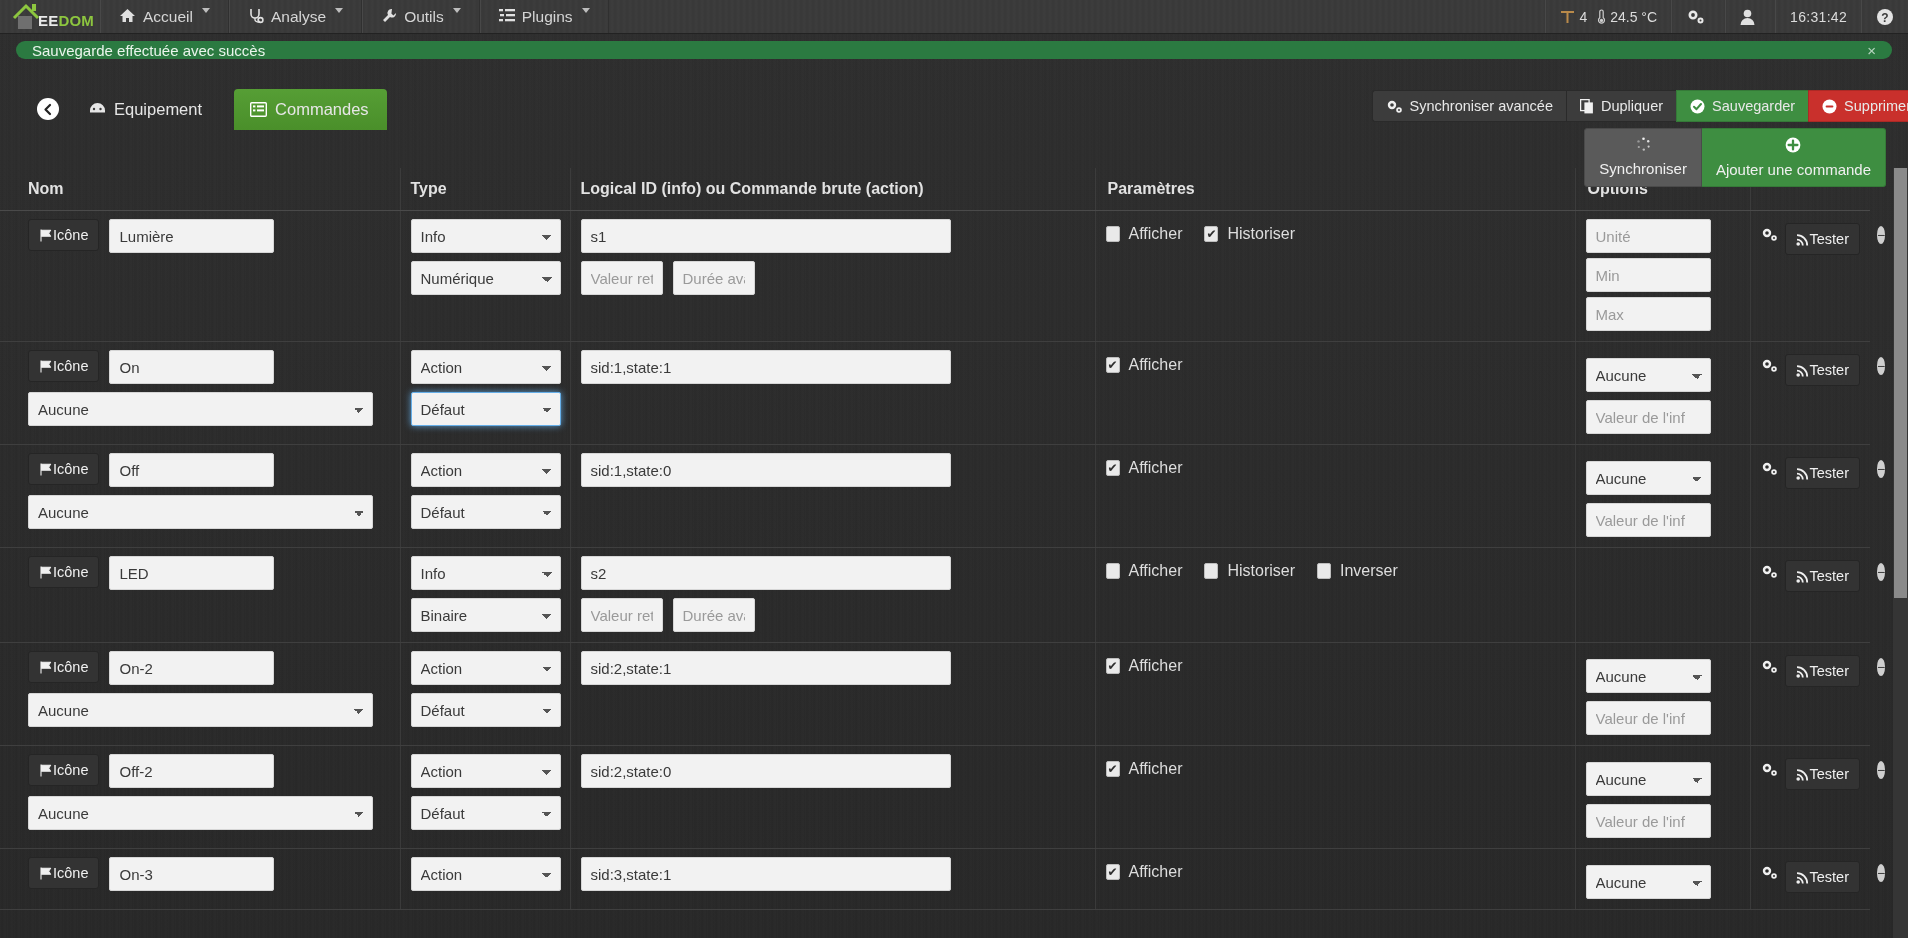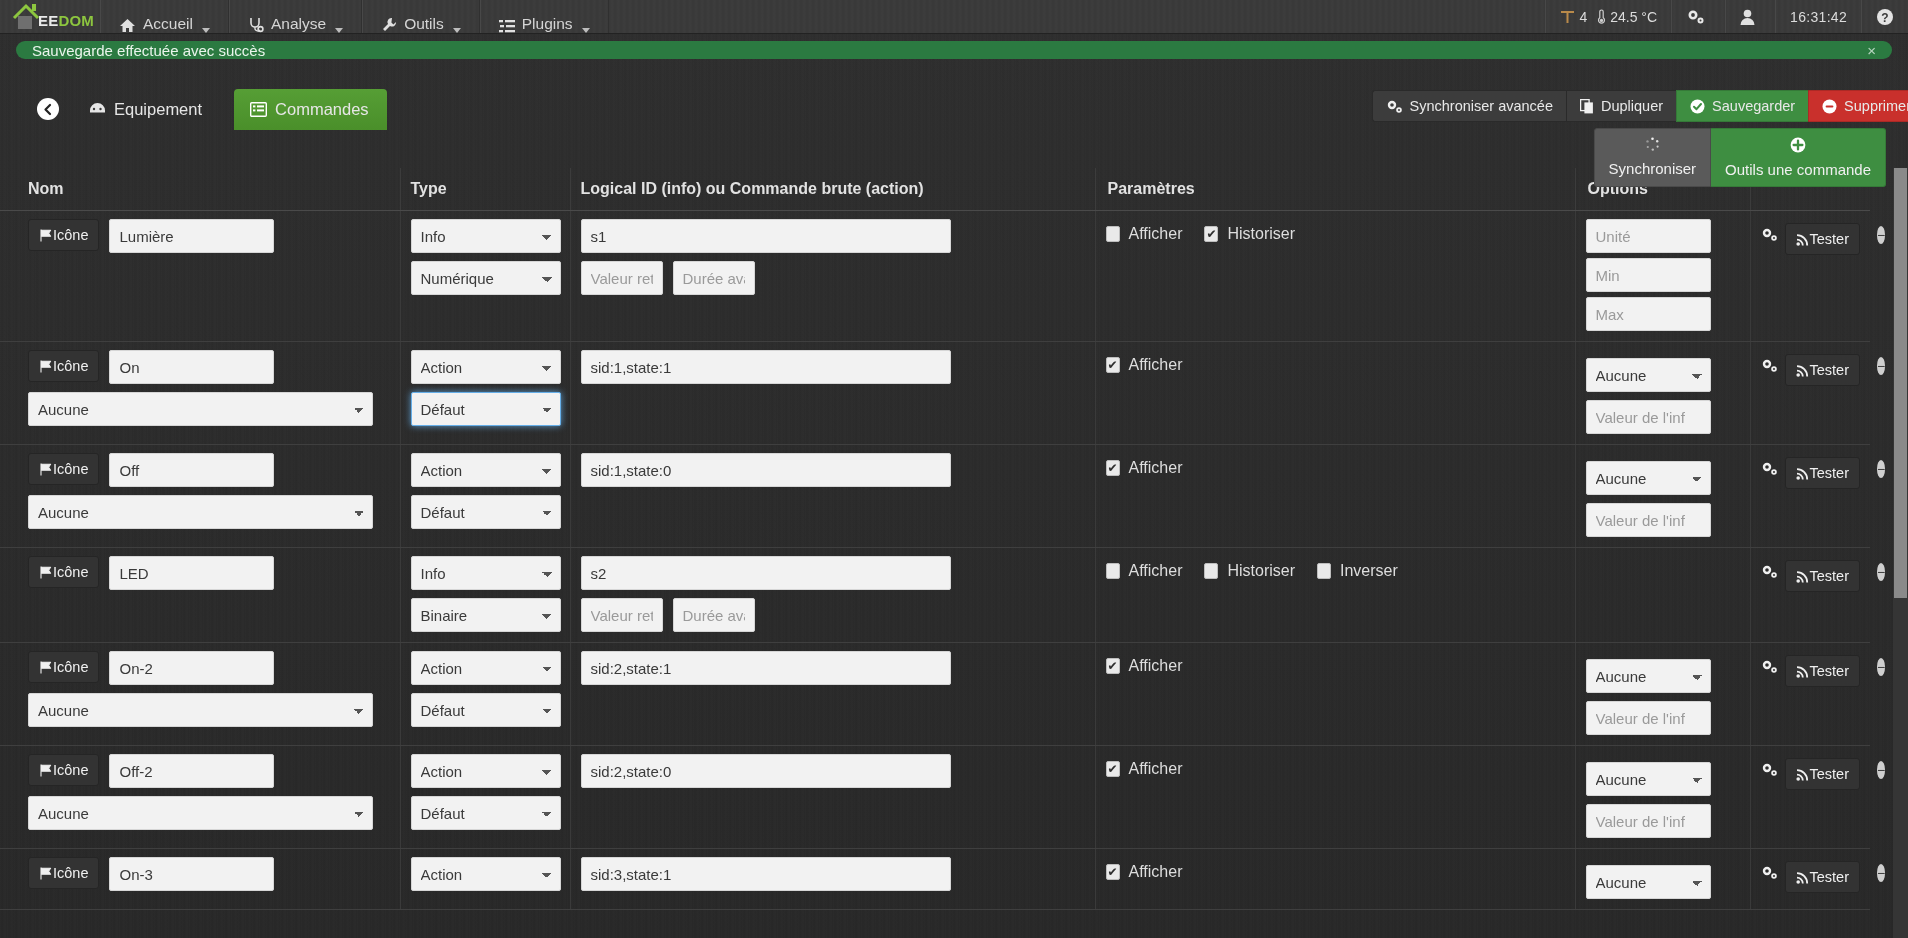--- a/index.html
+++ b/index.html
@@ -29,22 +29,22 @@
     width: 100px; display: flex; align-items: center;
     padding-left: 10px; gap: 2px;
   }
   .brand-logo { position: relative; width: 34px; height: 30px; }
   .brand-txt { font-size: 15px; font-weight: bold; letter-spacing: .2px; margin-left: -8px; margin-top: 7px;}
   .brand-txt .w { color: #e9e9e9; }
   .brand-txt .g { color: #8dc63f; }
 
   .nav-items { display: flex; align-items: stretch; }
   .nav-item {
-    display: flex; align-items: flex-end; gap: 7px;
-    padding: 0 18px;
+    display: flex; align-items: flex-start; gap: 7px;
+    padding: 8px 18px;
     font-size: 15.5px; color: #d5d5d5;
     border-left: 1px solid #484848;
     border-right: 1px solid #303030;
     cursor: pointer;
   }
   .nav-item .caret { border-top: 5px solid #bdbdbd; border-left: 4px solid transparent; border-right: 4px solid transparent; margin-left: 2px;}
 
   .nav-right { margin-left: auto; display: flex; align-items: stretch; }
   .nav-right > div {
     display: flex; align-items: center; gap: 6px;
@@ -401,21 +401,21 @@
     </span>
     <span>Synchroniser</span>
   </div>
   <div class="sbtn green">
     <span>
       <svg width="16" height="16" viewBox="0 0 16 16">
           <circle cx="8" cy="8" r="7.4" fill="#fff"></circle>
           <path d="M8 3.6 v8.8 M3.6 8 h8.8" stroke="#3e8e41" stroke-width="2.3" stroke-linecap="round"></path>
         </svg>
     </span>
-    <span>Outils une commande</span>
+    <span>Ajouter une commande</span>
   </div>
 </div>
 
 <div class="tablewrap">
   <table class="cmds">
     <thead>
       <tr>
         <th class="c-nom">Nom</th>
         <th class="c-type">Type</th>
         <th class="c-lid">Logical ID (info) ou Commande brute (action)</th>

